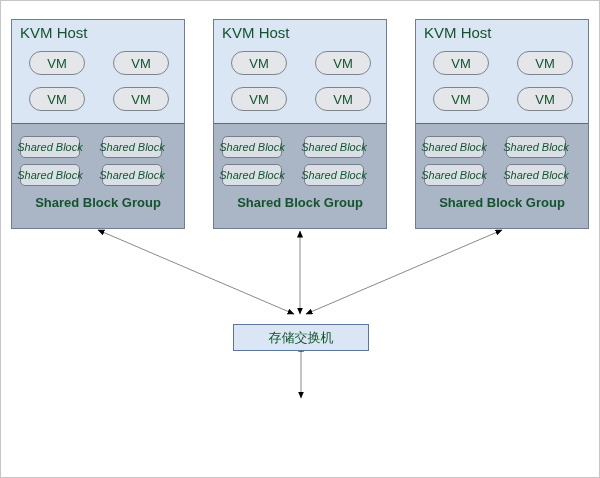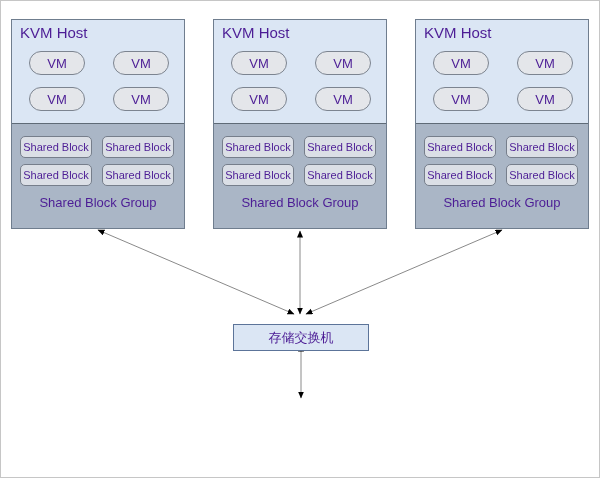--- a/index.html
+++ b/index.html
@@ -3,21 +3,21 @@
 <meta charset="utf-8">
 <style>
   html,body { margin:0; padding:0; background:#ffffff; }
   #canvas {
     position:relative;
     width:600px; height:478px;
     background:#ffffff;
     border:1px solid #c6c6c6;
     box-sizing:border-box;
     font-family:"Liberation Sans","DejaVu Sans",sans-serif;
-    color:#4c1d95;
+    color:#14532d;
     overflow:hidden;
   }
   .host {
     position:absolute; top:18px;
     width:174px; height:210px;
     background:#dbe6f4;
     border:1px solid #6f7d8e;
     box-sizing:border-box;
   }
   .host-1 { left:10px; }
@@ -42,37 +42,38 @@
   .vm-2 { left:17px;  top:67px; }
   .vm-3 { left:101px; top:67px; }
   .group {
     position:absolute; left:0; right:0; bottom:0;
     height:104px;
     background:#aab6c6;
     border-top:1px solid #5f6b77;
   }
   .sb {
     position:absolute;
-    width:72px; height:22px;
+    width:60px; height:22px;
     background:#dbdfe6;
     border:1px solid #767e8b;
     border-radius:5px;
     box-sizing:border-box;
     display:flex; align-items:center; justify-content:center;
     font-size:11px;
     white-space:nowrap;
+    font-style:italic;
   }
   .sb-0 { left:8px;  top:12px; }
   .sb-1 { left:90px; top:12px; }
   .sb-2 { left:8px;  top:40px; }
   .sb-3 { left:90px; top:40px; }
   .group-label {
     position:absolute; left:0; right:0; top:71px;
     text-align:center;
-    font-weight:normal;
+    font-weight:bold;
     font-size:13px;
   }
   .switch-box {
     position:absolute;
     left:232px; top:315px;
     width:136px; height:27px;
     background:#dbe6f4;
     border:1px solid #5c7499;
     box-sizing:border-box;
     display:flex; align-items:center; justify-content:center;

